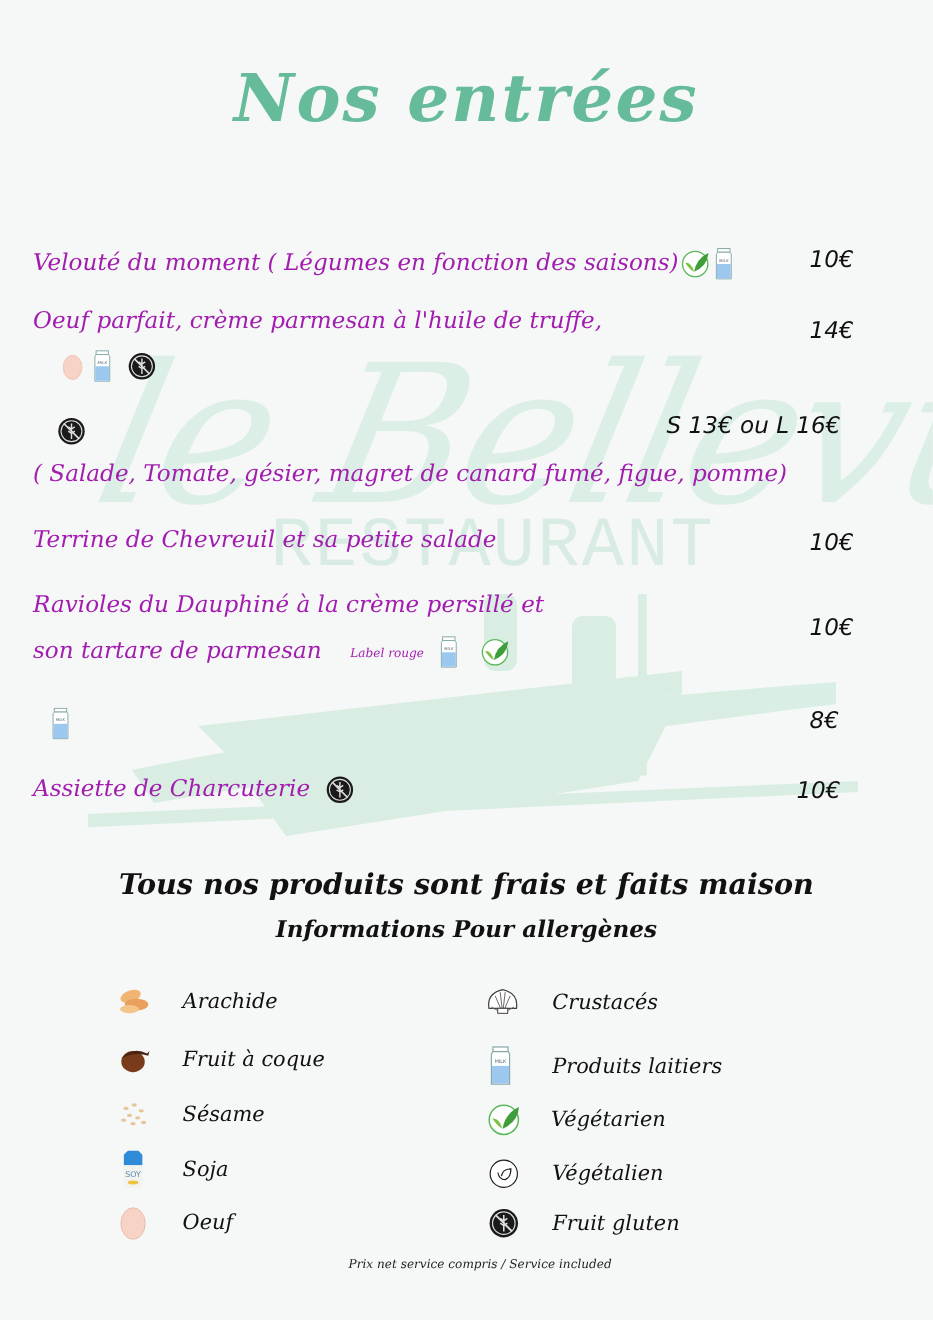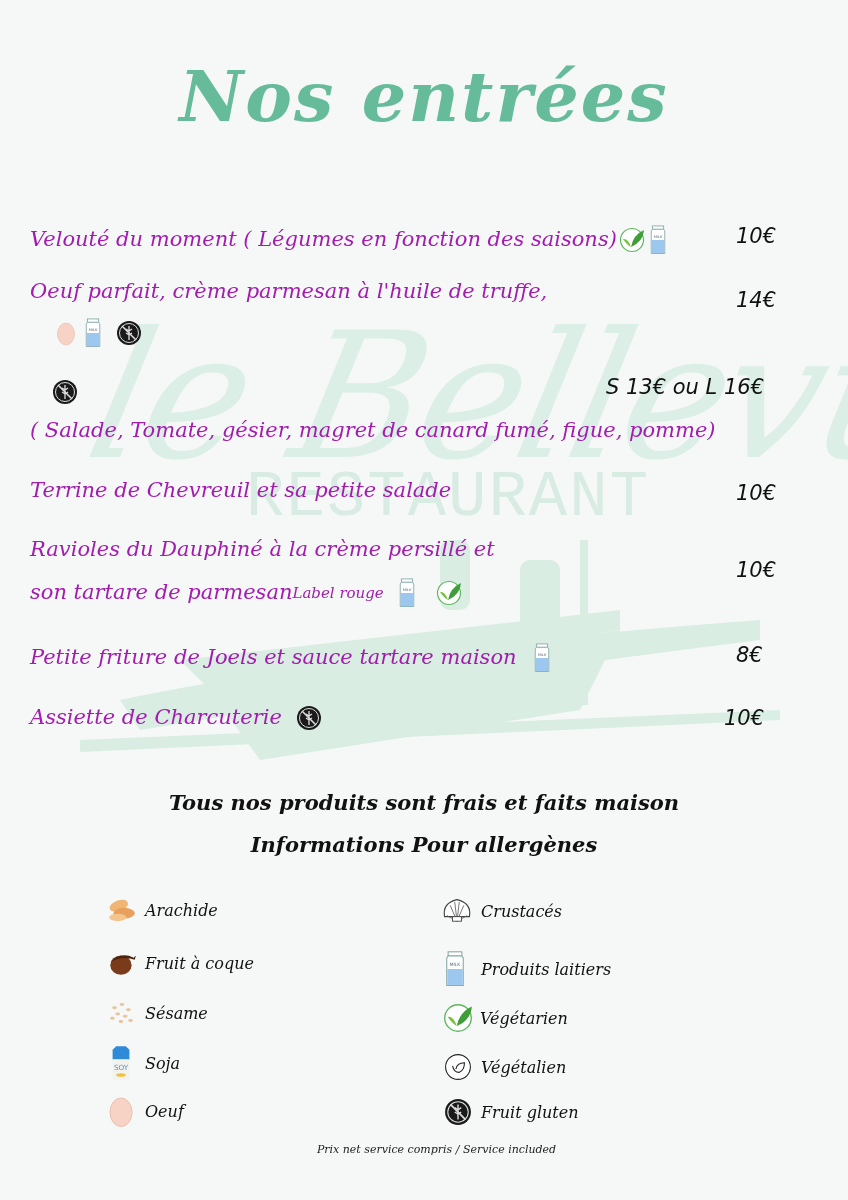--- a/index.html
+++ b/index.html
@@ -16,32 +16,32 @@
       white-space: nowrap;
     }
     .wm-restaurant {
       left: 246px; top: 462px; font-family: Liberation Mono, monospace; font-size: 64px;
       color: #d8ece3; letter-spacing: 2px;
     }
     .wm-boat { left: 60px; top: 540px; width: 730px; height: 250px; }
     .title {
       position: absolute; left: 0; right: 0; top: 55px; text-align: center;
       font-family: "DejaVu Serif", serif; font-style: italic; font-weight: bold;
-      font-size: 70px; color: #66bc9a; letter-spacing: 2px;
+      font-size: 60px; color: #66bc9a; letter-spacing: 2px;
     }
     .dish { position: absolute; left: 30px; font-family: "DejaVu Serif", serif; font-style: italic;
       font-size: 21px; color: #a21caf; white-space: nowrap; line-height: 1; }
     .price { position: absolute; font-family: "DejaVu Sans", sans-serif; font-style: italic;
       font-size: 21px; color: #111; white-space: nowrap; }
     .ic { display: inline-block; vertical-align: middle; margin-left: 8px; }
-    .small-label { font-size: 15px; vertical-align: middle; }
+    .small-label { font-size: 11px; margin-left: 26px; vertical-align: middle; }
     .center-line { position: absolute; left: 0; right: 0; text-align: center;
-      font-family: "DejaVu Serif", serif; font-style: italic; font-weight: bold; font-size: 21px; }
+      font-family: "DejaVu Serif", serif; font-style: italic; font-weight: bold; font-size: 26px; }
     .legend-item { position: absolute; display: flex; align-items: center; }
-    .legend-item .lbl { font-family: "DejaVu Serif", serif; font-style: italic; font-size: 16px; margin-left: 7px; }
+    .legend-item .lbl { font-family: "DejaVu Serif", serif; font-style: italic; font-size: 19px; margin-left: 28px; }
     .footer { position: absolute; left: 0; right: 0; top: 1143px; text-align: center;
       font-family: "DejaVu Serif", serif; font-style: italic; font-size: 11px; color: #222; margin-left: 25px; }
   </style>
 </head>
 <body>
 
 <svg width="0" height="0" style="position:absolute">
   <defs>
     <symbol id="i-milk" viewBox="0 0 16 26">
       <rect x="3" y="0.5" width="10" height="3" fill="#fff" stroke="#8aa" stroke-width="0.8"></rect>
@@ -162,21 +162,21 @@
 <div class="dish" style="top:578px">
   <span>son tartare de parmesan</span><span class="small-label">Label rouge</span><svg class="ic" width="18" height="30" style="margin-left:14px">
       <use href="#i-milk"></use>
     </svg><svg class="ic" width="26" height="26" style="margin-left:20px">
       <use href="#i-veg"></use>
     </svg>
 </div>
 <div class="price" style="left:736px; top:558px">10€</div>
 
 <div class="dish" style="top:643px">
-  <span>Petite friture de Joels et sauce tartare maison</span><svg class="ic" width="18" height="30" style="margin-left:16px">
+  <svg class="ic" width="18" height="30" style="margin-left:16px">
       <use href="#i-milk"></use>
     </svg>
 </div>
 <div class="price" style="left:736px; top:643px">8€</div>
 
 <div class="dish" style="top:705px">
   <span>Assiette de Charcuterie</span><svg class="ic" width="26" height="26" style="margin-left:14px">
       <use href="#i-gf"></use>
     </svg>
 </div>

